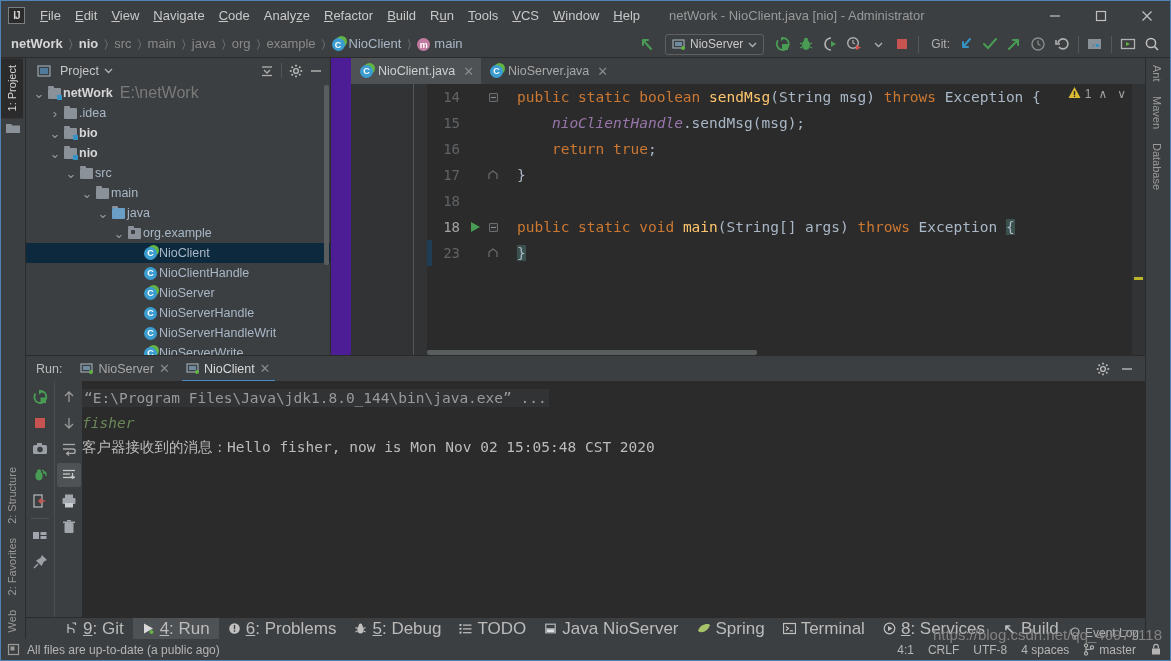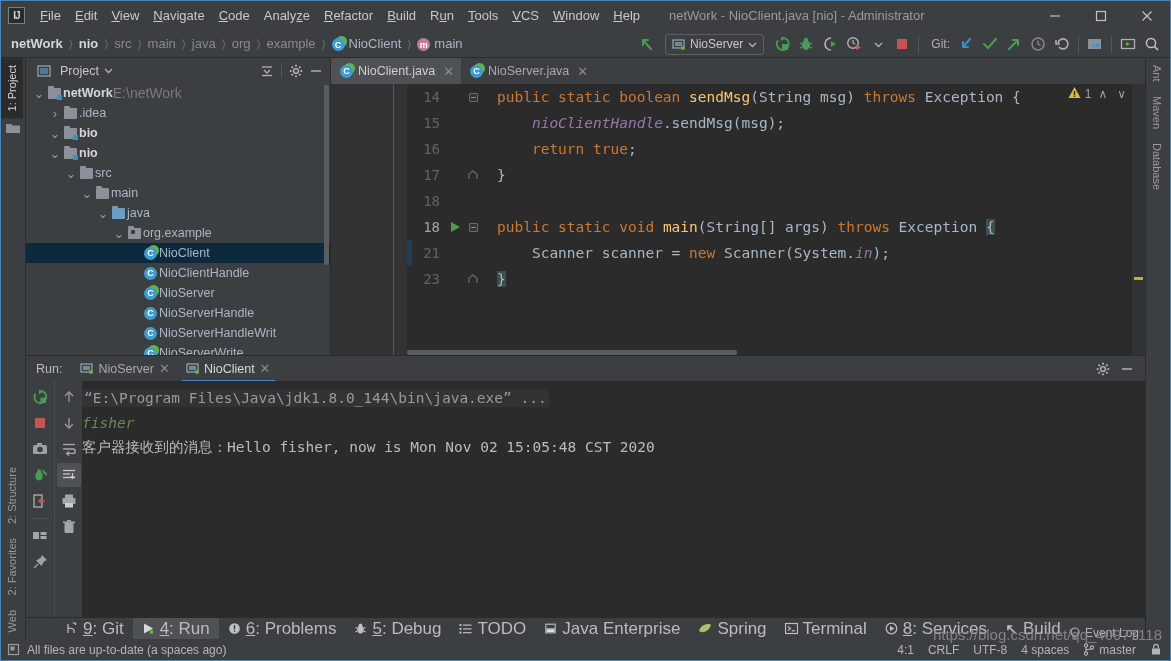--- a/index.html
+++ b/index.html
@@ -120,21 +120,21 @@
     color: #9a9a9a; font-size: 11px;
     display: flex; align-items: center; gap: 4px;
     white-space: nowrap;
   }
   .vtab.active { background: #2b2b2b; color: #d5d5d5; }
   .vtab.rot180 { transform: rotate(180deg); }
   .strip-spacer { flex: 1; }
 
   
   .center { flex: 1; display: flex; flex-direction: column; min-width: 0; }
-  .upper { flex: 0 0 297px; display: flex; min-height: 0; }
+  .upper { flex: 0 0 297px; display: flex; min-height: 0; gap: 20px; }
 
   
   .project-pane {
     width: 305px; flex: 0 0 305px;
     background: #3c3f41;
     display: flex; flex-direction: column;
     border-right: 1px solid #2b2b2b;
   }
   .pane-header {
     height: 25px; flex: 0 0 25px;
@@ -156,21 +156,21 @@
     white-space: nowrap; padding-right: 4px;
   }
   .tree-row.selected { background: #0d293e; }
   .tree-arrow {
     width: 14px; text-align: center; color: #9a9a9a; font-size: 9px;
     flex: 0 0 14px;
   }
   .tree-ico { width: 17px; flex: 0 0 17px; display: flex; align-items: center; justify-content: center; }
   .tree-label { color: #a9b7c6; }
   .tree-label.bold { color: #d6d6d6; font-weight: bold; }
-  .tree-sub { color: #7a7a7a; font-size: 14px; }
+  .tree-sub { color: #7a7a7a; margin-left: 7px; font-size: 16px; }
   .folder {
     width: 13px; height: 11px; background: #8a9199;
     border-radius: 1px; position: relative;
   }
   .folder::before {
     content:''; position: absolute; top:-2px; left:0; width: 6px; height: 2px;
     background: #8a9199; border-radius: 1px 1px 0 0;
   }
   .folder.src { background: #6a9ec5; }
   .folder.mod::after {
@@ -770,26 +770,20 @@
                     <svg width="11" height="12" viewBox="0 0 11 12">
                       <path d="M1 1 L10 6 L1 11 Z" fill="#499c54"></path>
                     </svg>
                   </span>
                   <span class="gfold">
                     <span class="fold-box"></span>
                   </span>
                   <span class="ctext"><span class="kw">public </span><span class="kw">static </span><span class="kw">void </span><span class="meth-n">main</span><span class="plain">(String[] args) </span><span class="kw">throws </span><span class="plain">Exception </span><span class="brace-hl">{</span></span>
                 </div>
                 <div class="crow">
-                  <span class="lnum">21</span>
-                  <span class="grun"></span>
-                  <span class="gfold"></span>
-                  <span class="ctext"><span class="plain">    Scanner scanner = </span><span class="kw">new </span><span class="plain">Scanner(System.</span><span class="fieldi">in</span><span class="plain">);</span></span>
-                </div>
-                <div class="crow">
                   <span class="lnum">23</span>
                   <span class="grun"></span>
                   <span class="gfold">
                     <svg width="10" height="10" viewBox="0 0 10 10">
                       <path d="M1 9 L1 4 L5 1 L9 4 L9 9" stroke="#6a6d6e" stroke-width="1.2" fill="none"></path>
                     </svg>
                   </span>
                   <span class="ctext"><span class="brace-hl">}</span></span>
                 </div>
               </div>
@@ -1019,21 +1013,21 @@
             <span>TODO</span>
           </div>
           <div class="sbtn">
             <span style="display: flex;">
               <svg width="13" height="13" viewBox="0 0 13 13">
                 <rect x="1" y="1.5" width="11" height="10" fill="#9aa0a6"></rect>
                 <rect x="2.5" y="3" width="8" height="3" fill="#3c3f41"></rect>
                 <rect x="3" y="7.5" width="7" height="2.5" fill="#e0e0e0"></rect>
               </svg>
             </span>
-            <span>Java Enterprise</span>
+            <span>Java NioServer</span>
           </div>
           <div class="sbtn">
             <span style="display: flex;">
               <svg width="14" height="13" viewBox="0 0 14 13">
                 <path d="M1 9 C3 2 11 1 13 3 C11 9 5 12 1 9 Z" fill="#a8c46a"></path>
               </svg>
             </span>
             <span>Spring</span>
           </div>
           <div class="sbtn">
@@ -1082,21 +1076,21 @@
   </div>
 
   <div class="statusbar">
     <div class="status-left">
       <span style="display:flex;">
         <svg width="13" height="13" viewBox="0 0 13 13">
             <rect x="1.5" y="1.5" width="10" height="10" fill="none" stroke="#9a9a9a" stroke-width="1.2"></rect>
             <rect x="3.5" y="3.5" width="4" height="4" fill="#9a9a9a"></rect>
           </svg>
       </span>
-      <span>All files are up-to-date (a spaces ago)</span>
+      <span>All files are up-to-date (a public ago)</span>
     </div>
     <div class="status-right">
       <span>4:1</span>
       <span>CRLF</span>
       <span>UTF-8</span>
       <span>4 spaces</span>
       <span style="display:flex;align-items:center;gap:4px;">
         <span style="display:flex;">
           <svg width="12" height="13" viewBox="0 0 12 13">
               <circle cx="3" cy="2.5" r="1.6" fill="none" stroke="#b5b5b5" stroke-width="1.1"></circle>

